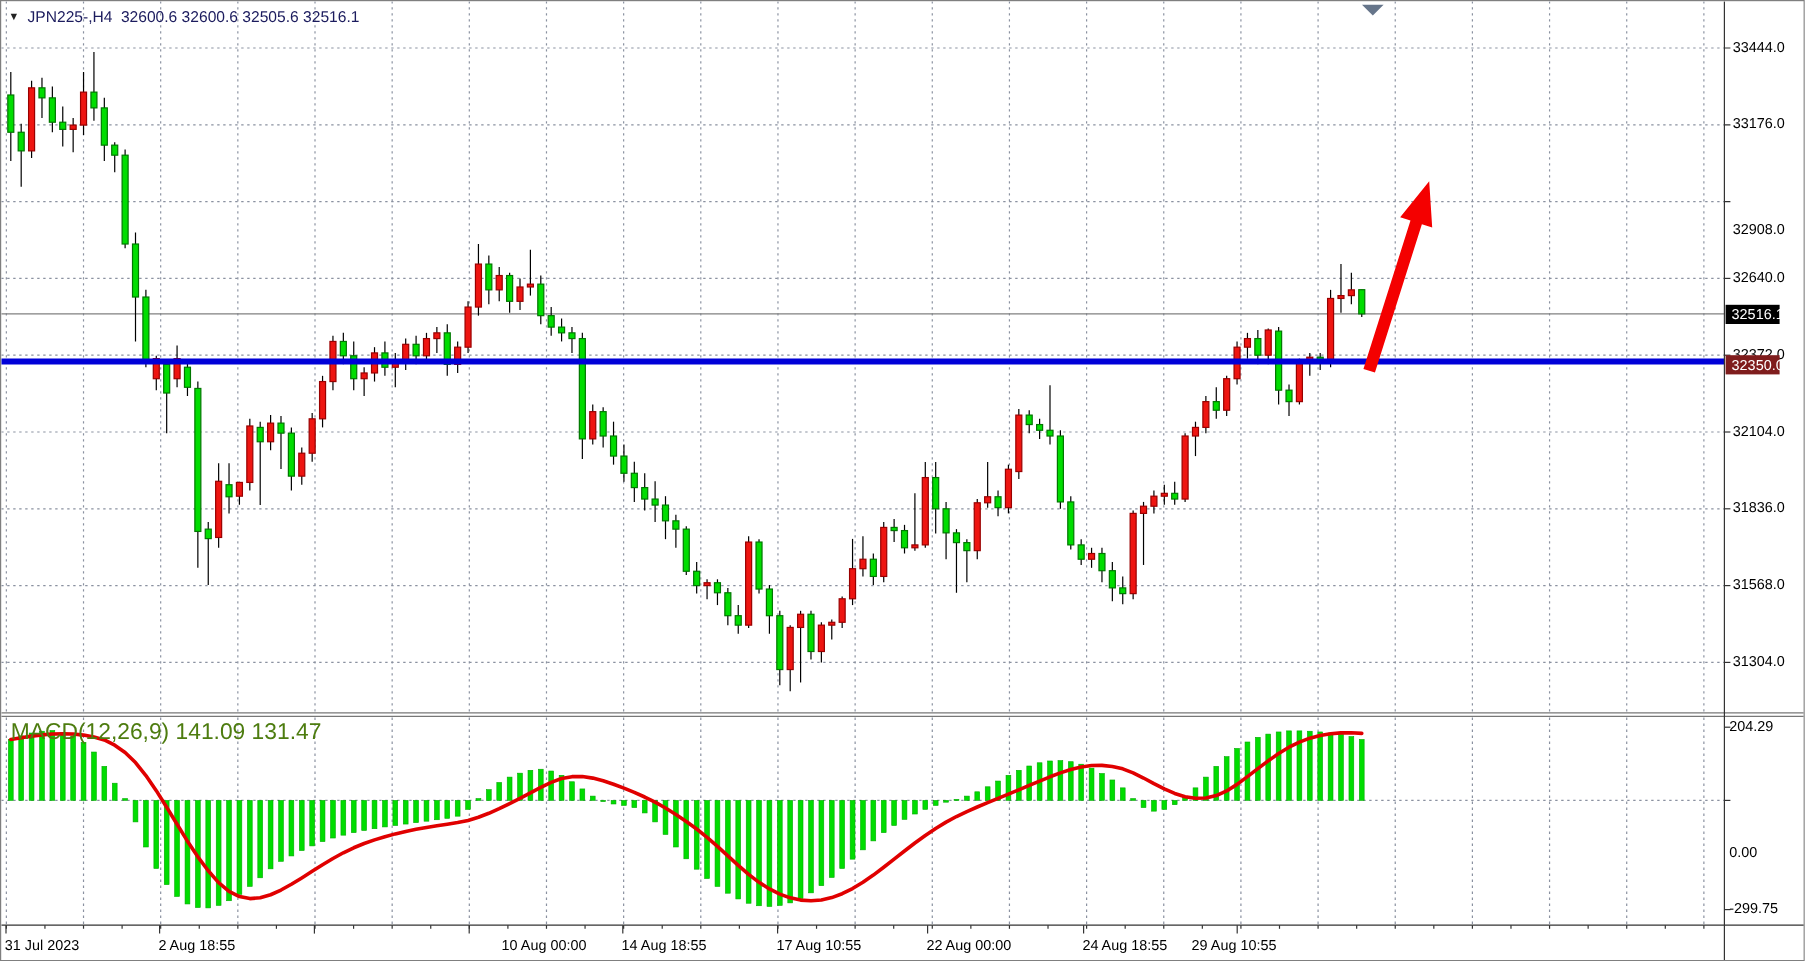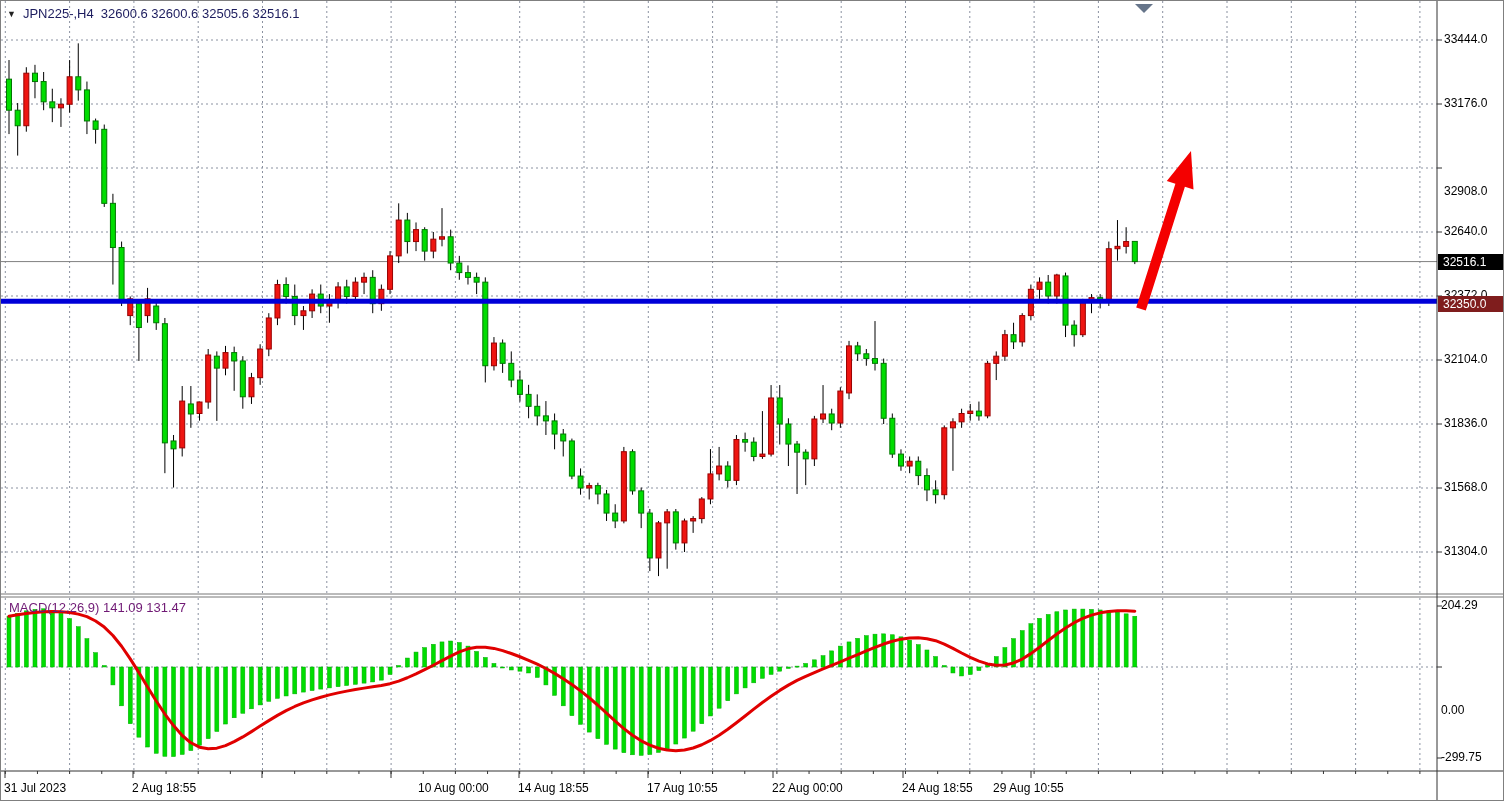--- a/index.html
+++ b/index.html
@@ -2,23 +2,23 @@
 <html><head>
 <meta charset="utf-8">
 <style>
   html,body{margin:0;padding:0;background:#c0c0c0;font-family:"Liberation Sans",sans-serif;}
   #window{position:relative;width:1504px;height:801px;background:#ffffff;
     border:1px solid #7f7f7f;box-sizing:border-box;overflow:hidden;}
   #chart-svg{position:absolute;left:0;top:0;width:1504px;height:801px;}
   .overlay-label{position:absolute;white-space:nowrap;color:#000;}
   #title-bar{left:6px;top:5px;font-size:13px;color:#1c1c5e;display:flex;align-items:center;gap:7px;}
   #title-bar .tri{font-size:9px;color:#222;}
-  #macd-title{left:8px;top:599px;font-size:13px;color:#701a75;}
+  #macd-title{left:8px;top:599px;font-size:19px;color:#4d7c0f;}
   .axis-label{position:absolute;font-size:12px;color:#000;white-space:nowrap;}
-  .price-tag{position:absolute;left:1437px;width:67px;height:16px;font-size:12px;
+  .price-tag{position:absolute;left:1437px;width:45px;height:16px;font-size:12px;
     color:#fff;display:flex;align-items:center;padding-left:5px;box-sizing:border-box;}
   #current-price-tag{background:#000;}
   #support-price-tag{background:#7f1d1d;}
   .time-label{position:absolute;top:780px;font-size:12px;color:#000;white-space:nowrap;}
 </style>
 </head>
 <body>
 
 <div id="window">
 

